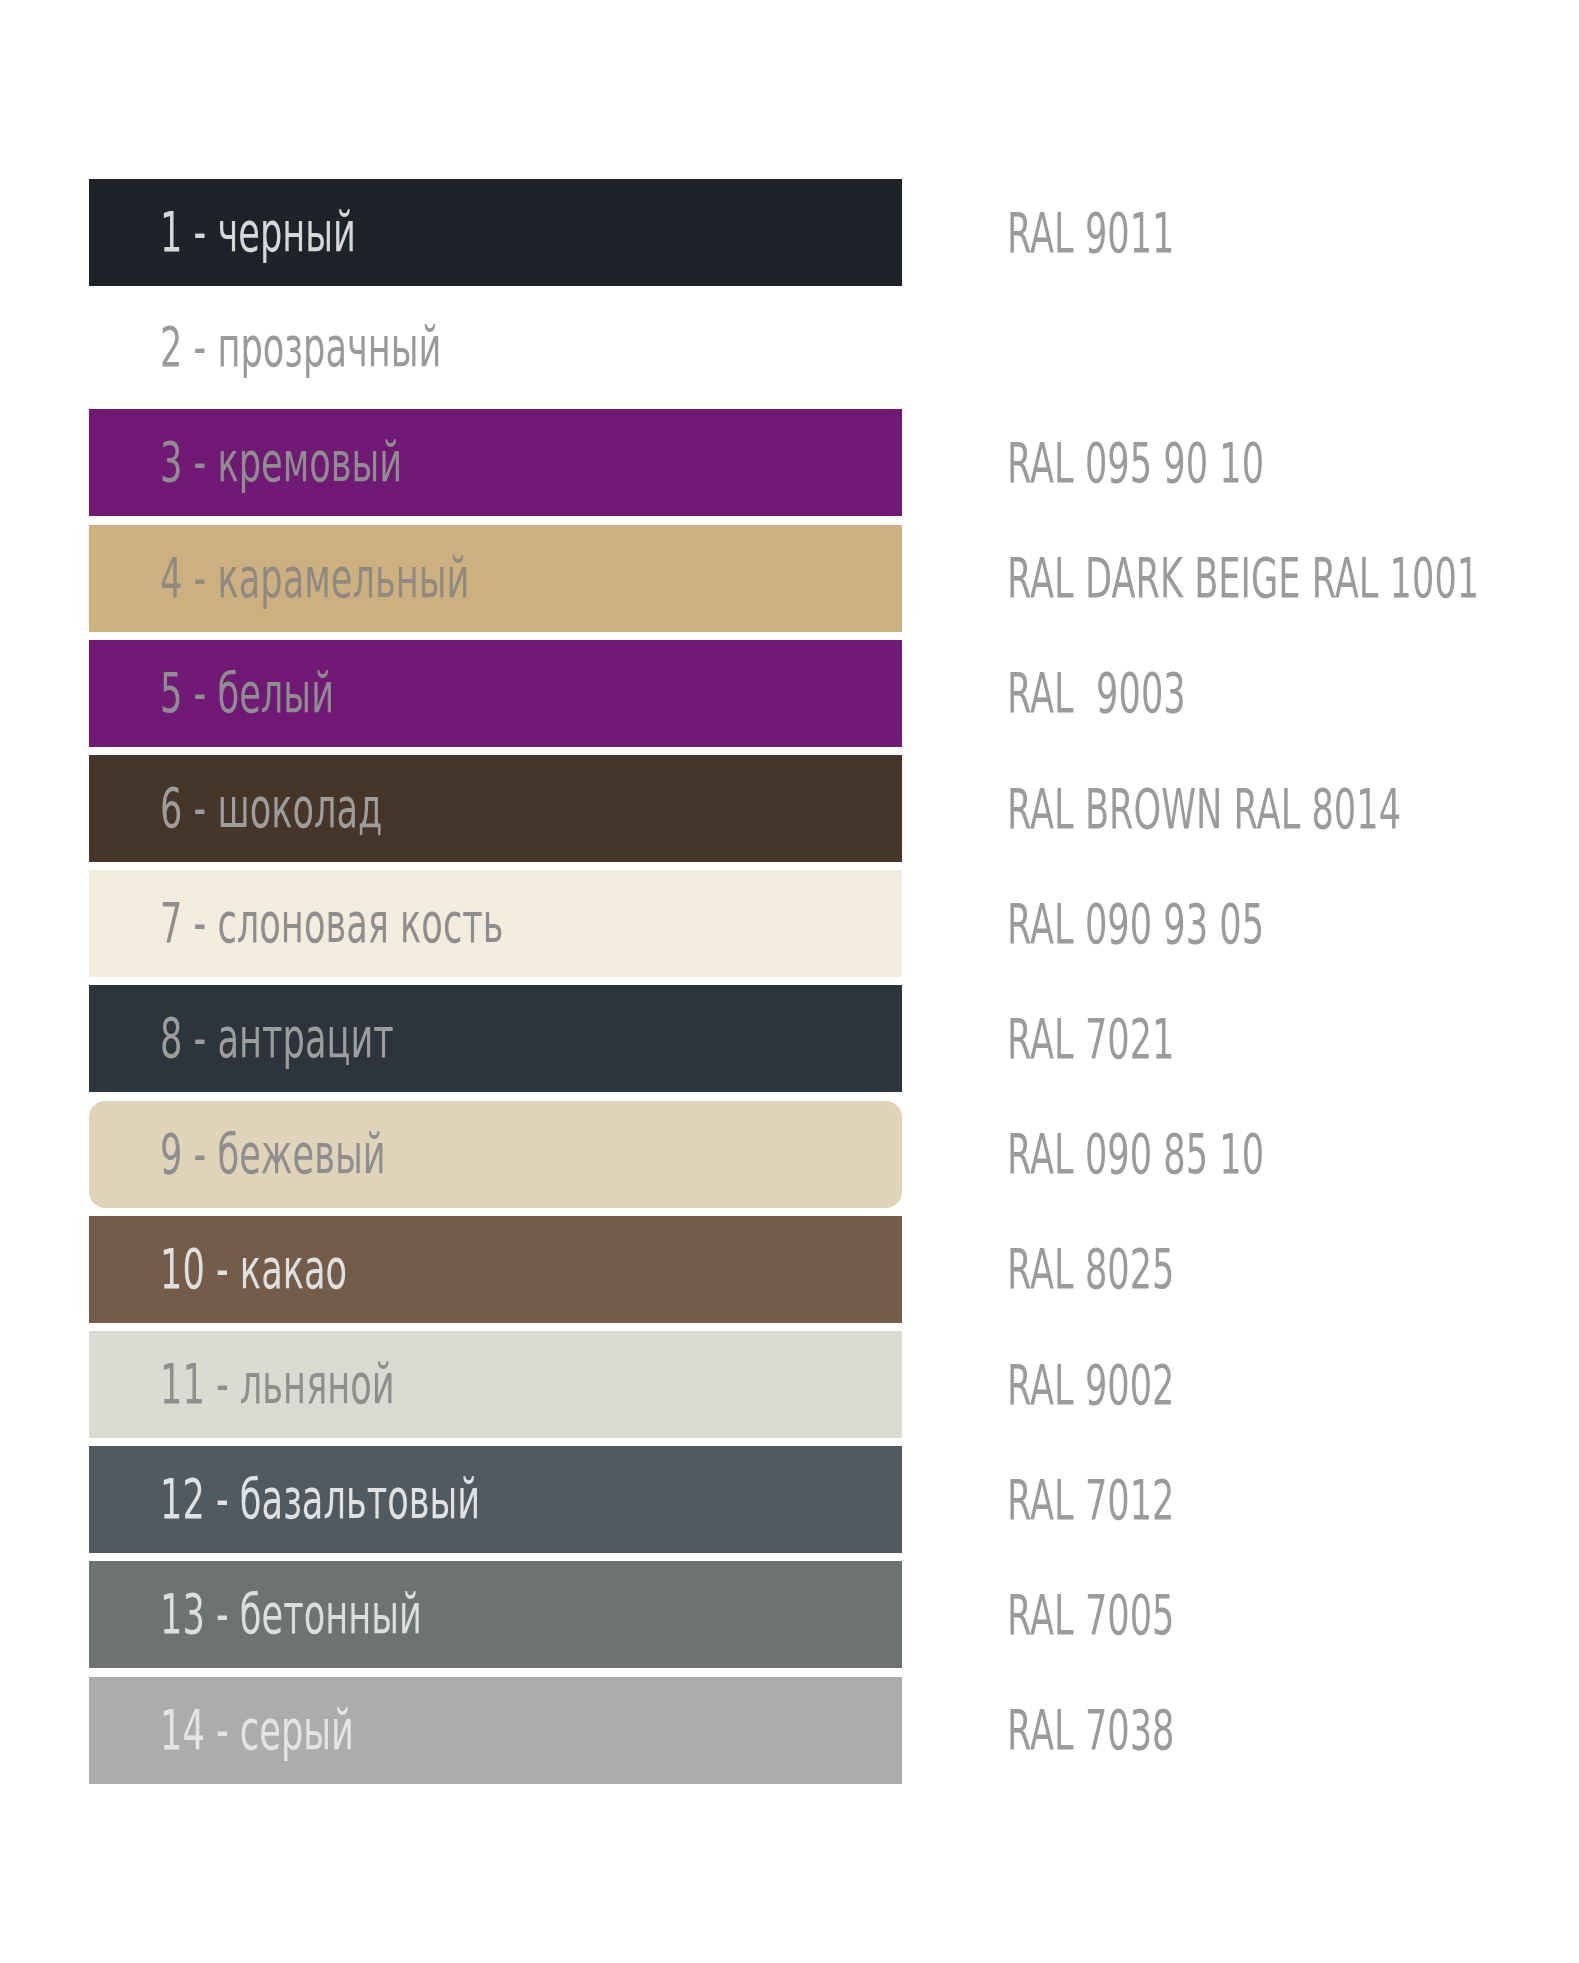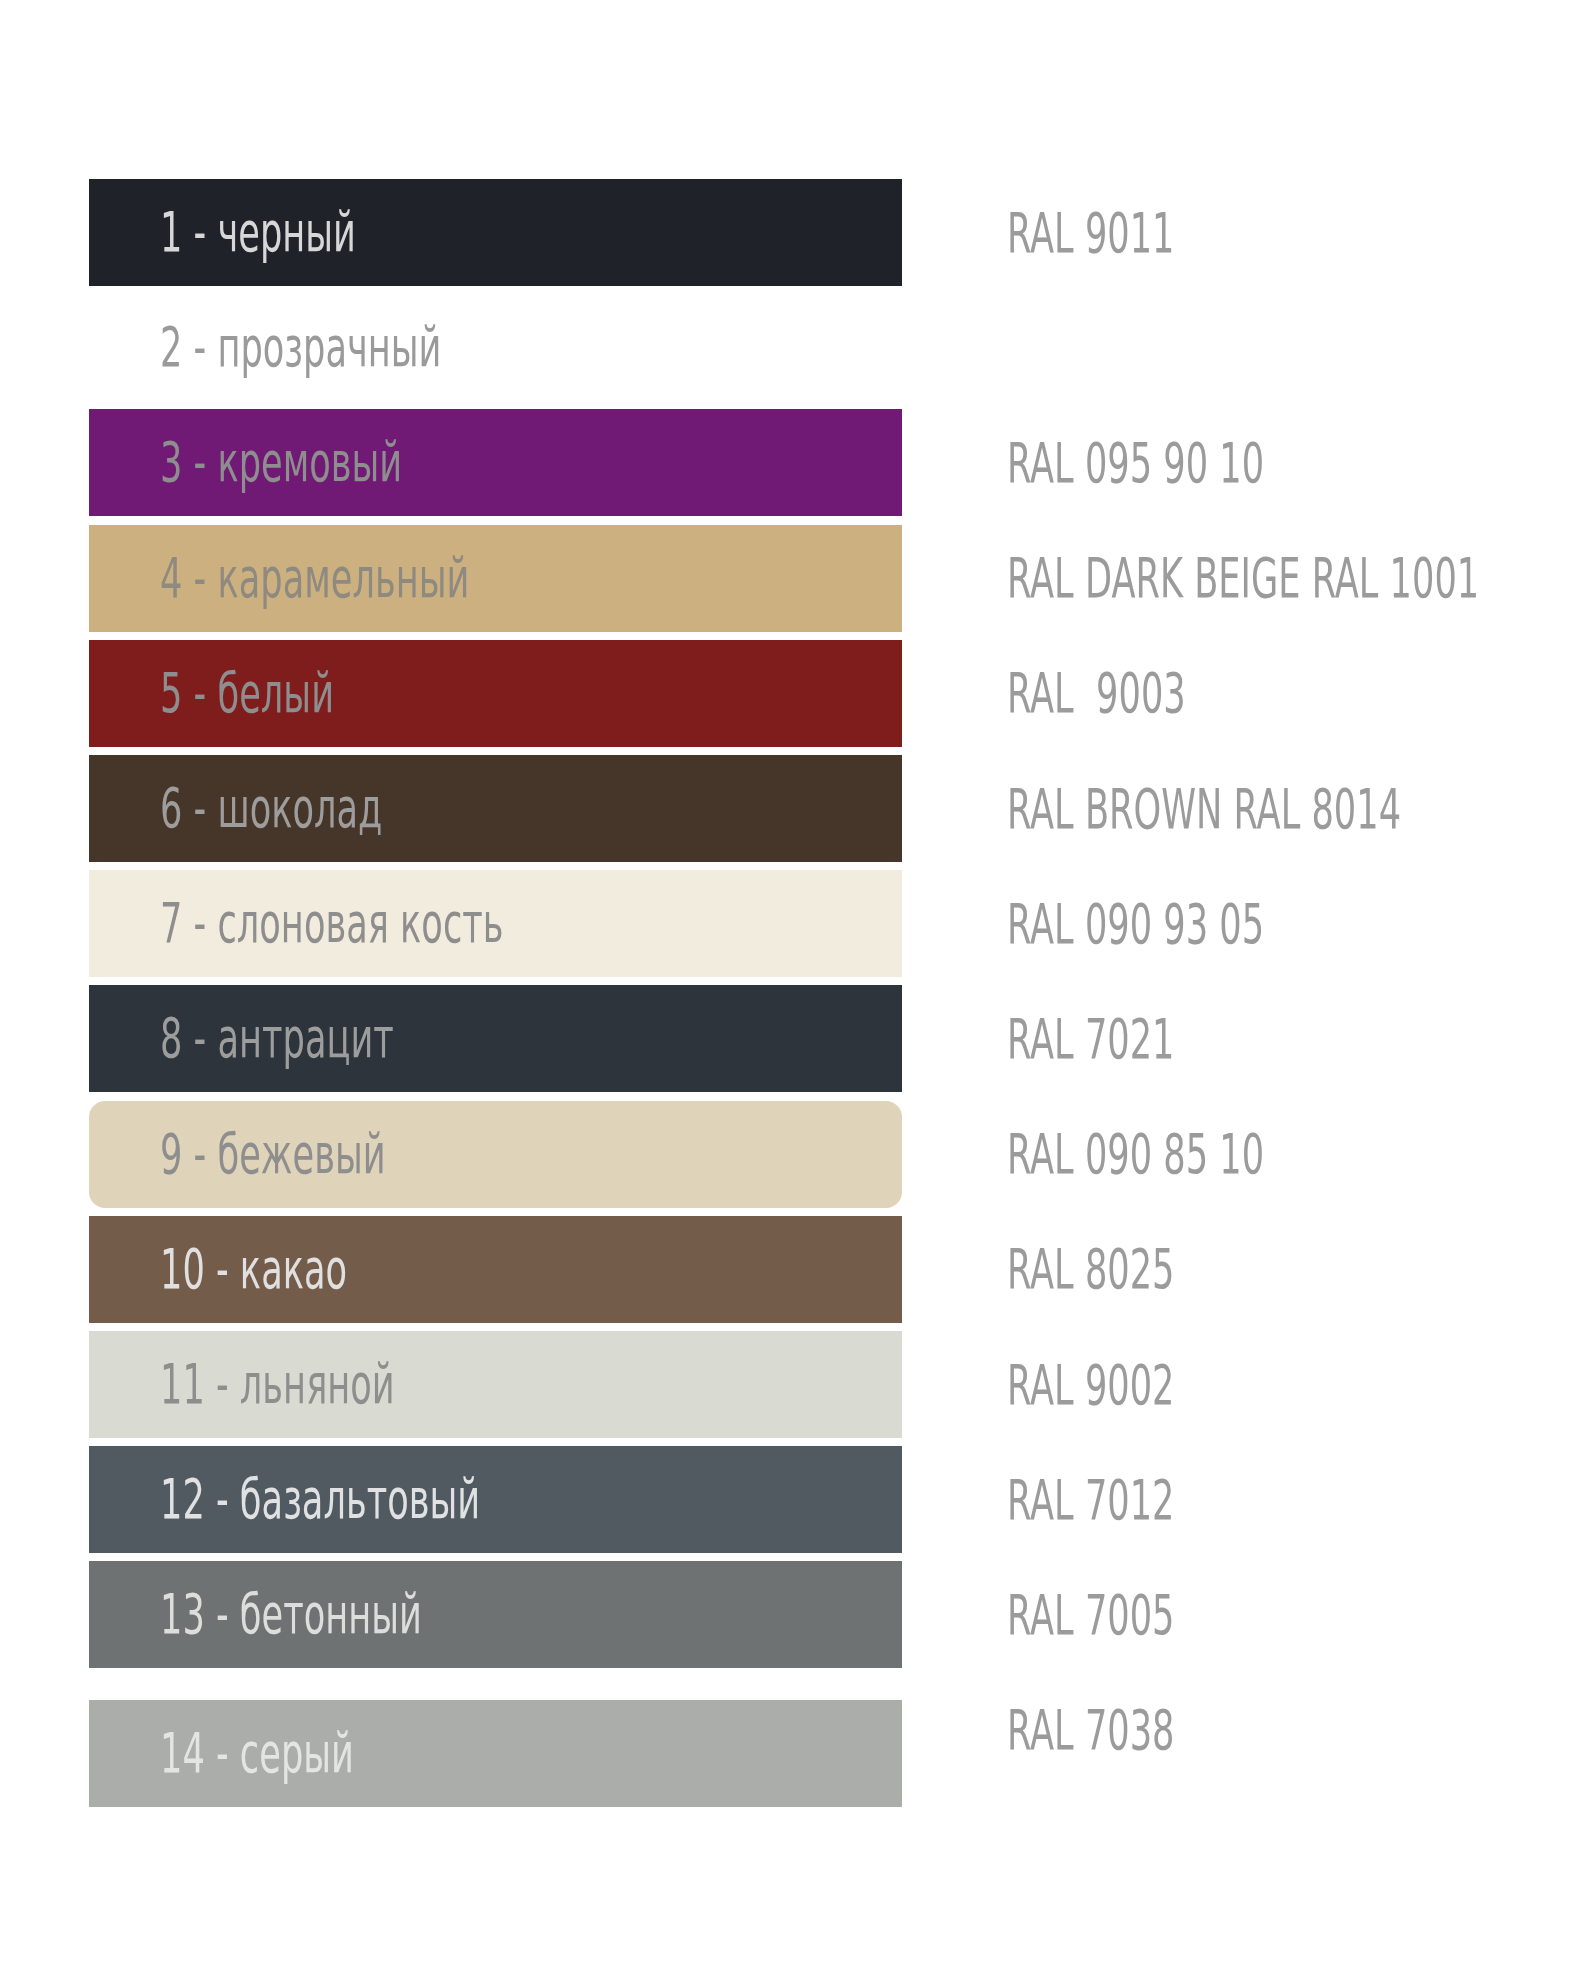--- a/index.html
+++ b/index.html
@@ -75,21 +75,21 @@
     </div>
     <span class="ral-label" style="color: rgb(155, 155, 155);">RAL 095 90 10</span>
   </div>
       <div class="row" style="top: 524.6px; height: 107px;">
     <div class="swatch" style="background: rgb(204, 176, 128);">
       <span class="color-label" style="color: rgb(142, 138, 128);">4 - карамельный</span>
     </div>
     <span class="ral-label" style="color: rgb(155, 155, 155);">RAL DARK BEIGE RAL 1001</span>
   </div>
       <div class="row" style="top: 639.8px; height: 107px;">
-    <div class="swatch" style="background: #7f1d1d;">
+    <div class="swatch" style="background: #701a75;">
       <span class="color-label" style="color: rgb(142, 142, 142);">5 - белый</span>
     </div>
     <span class="ral-label" style="color: rgb(155, 155, 155);">RAL  9003</span>
   </div>
       <div class="row" style="top: 755px; height: 107px;">
     <div class="swatch" style="background: rgb(70, 54, 42);">
       <span class="color-label" style="color: rgb(157, 157, 157);">6 - шоколад</span>
     </div>
     <span class="ral-label" style="color: rgb(155, 155, 155);">RAL BROWN RAL 8014</span>
   </div>
@@ -129,19 +129,19 @@
     </div>
     <span class="ral-label" style="color: rgb(155, 155, 155);">RAL 7012</span>
   </div>
       <div class="row" style="top: 1561.4px; height: 107px;">
     <div class="swatch" style="background: rgb(110, 114, 114);">
       <span class="color-label" style="color: rgb(220, 222, 220);">13 - бетонный</span>
     </div>
     <span class="ral-label" style="color: rgb(155, 155, 155);">RAL 7005</span>
   </div>
       <div class="row" style="top: 1676.6px; height: 107px;">
-    <div class="swatch" style="background: rgb(170, 173, 170); margin-top: 23px;">
+    <div class="swatch" style="background: rgb(170, 173, 170);">
       <span class="color-label" style="color: rgb(227, 229, 227);">14 - серый</span>
     </div>
     <span class="ral-label" style="color: rgb(155, 155, 155);">RAL 7038</span>
   </div>
     </div>
 </div>
 
 </body></html>

